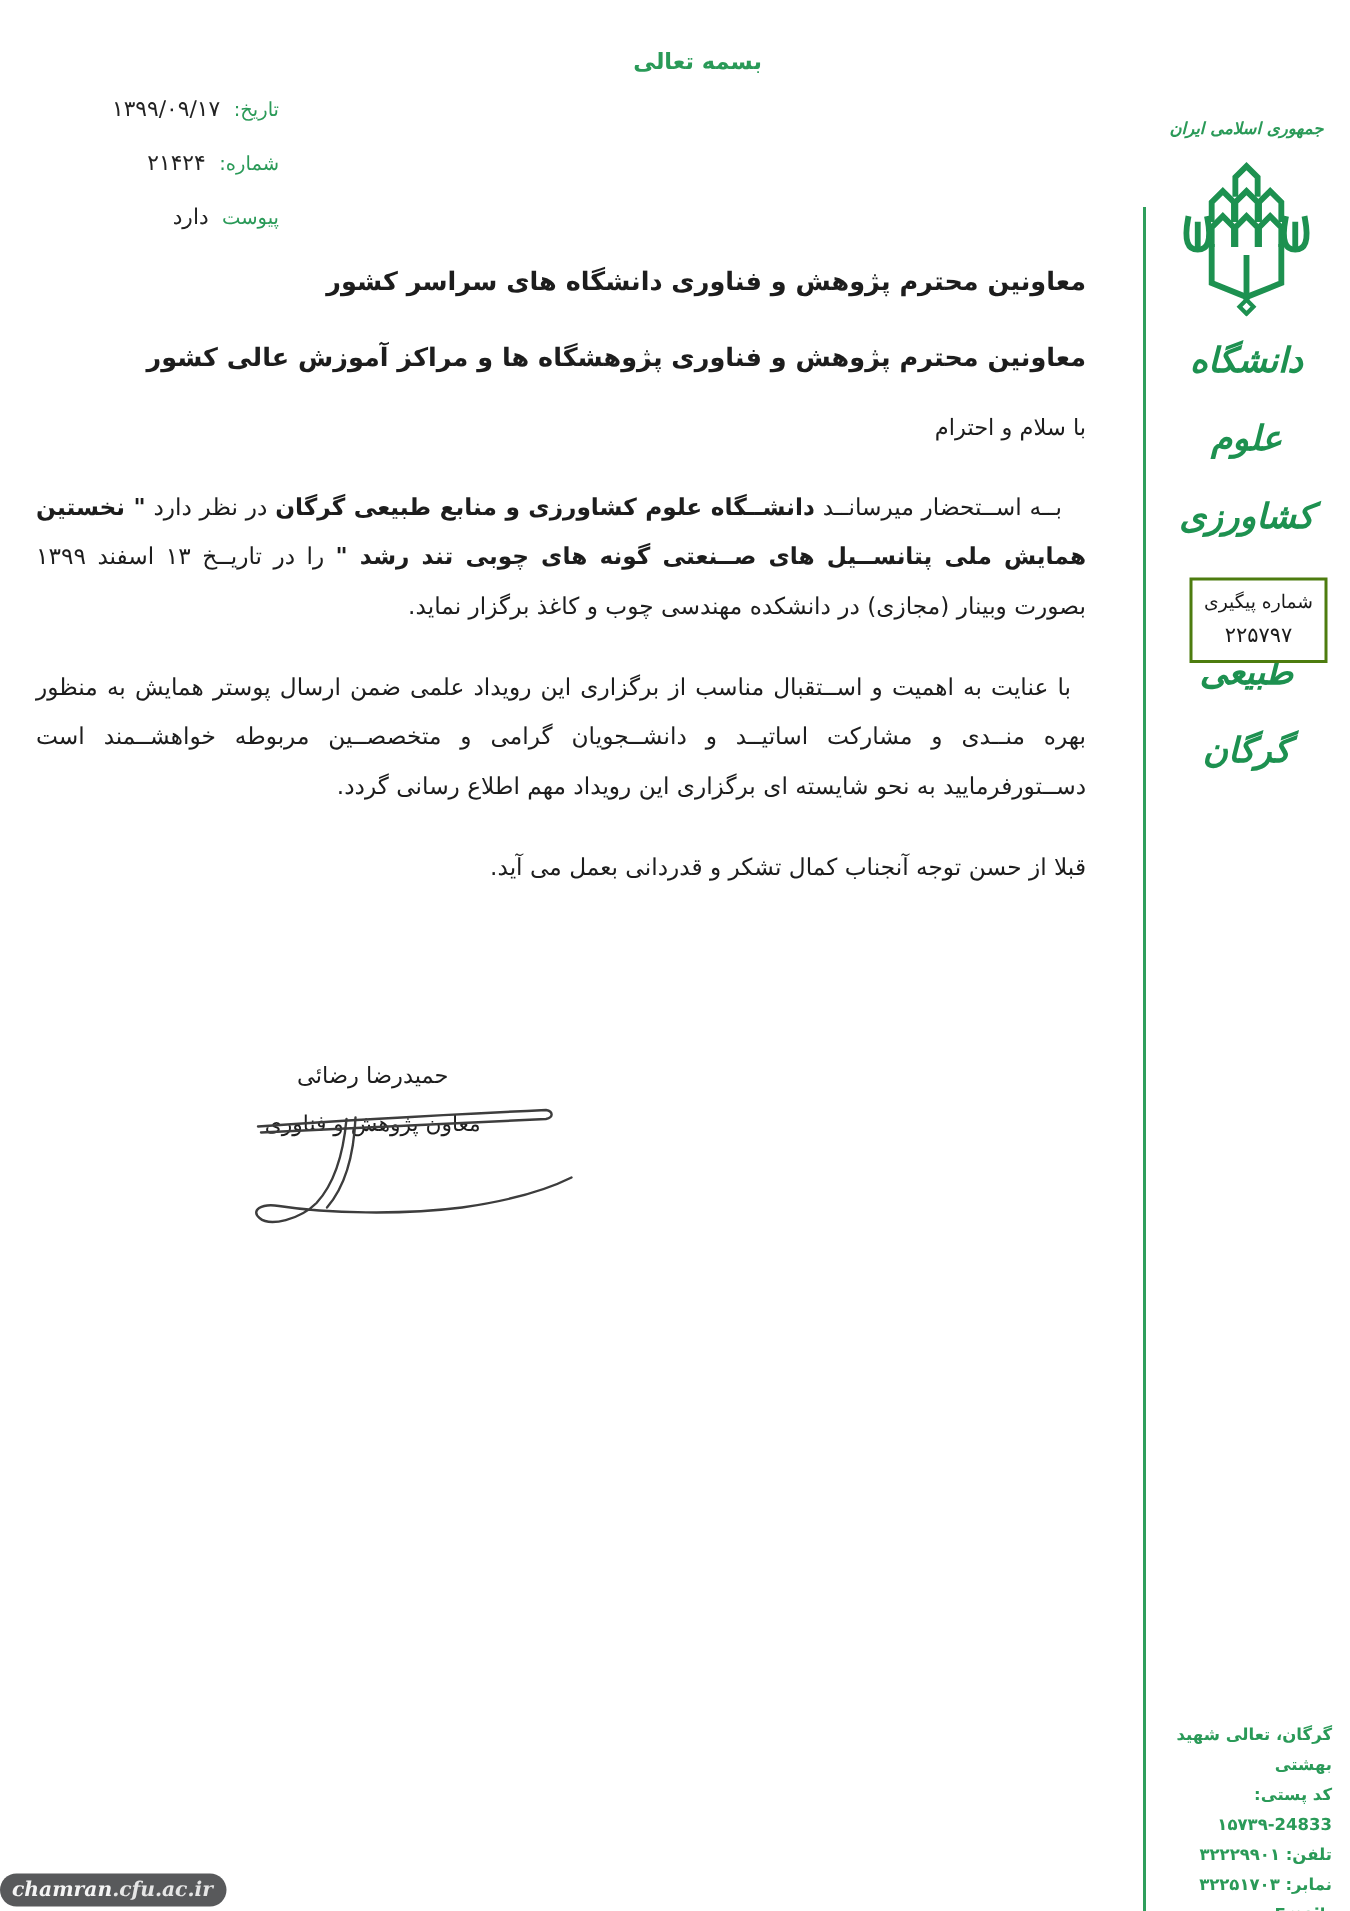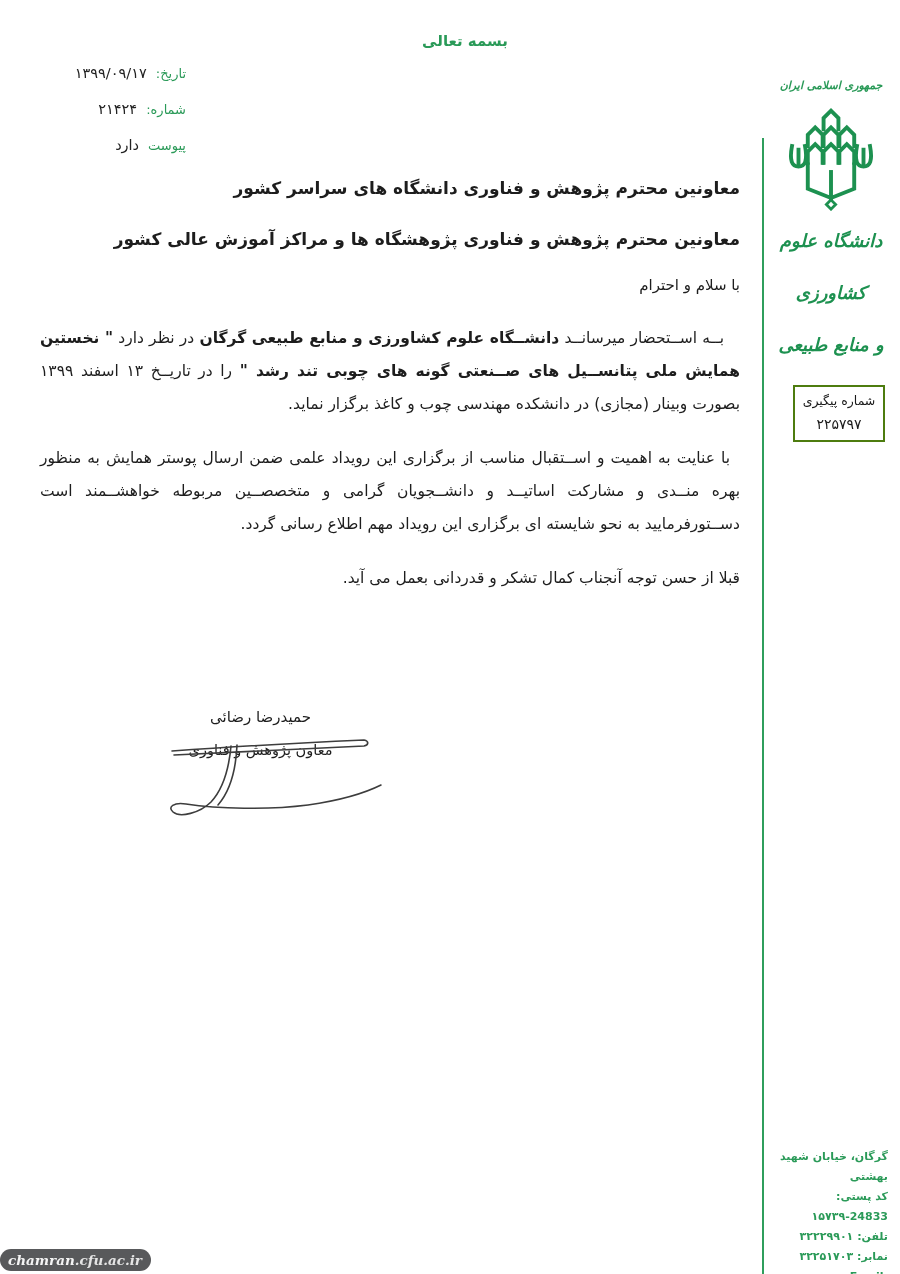--- a/index.html
+++ b/index.html
@@ -15,41 +15,41 @@
   .meta{position:absolute;top:62px;left:38px;width:148px;direction:rtl;}
   .meta-row{display:flex;align-items:baseline;gap:9px;margin-bottom:13px;line-height:22px;}
   .meta-label{color:#2a9a58;font-size:13px;font-weight:normal;white-space:nowrap;}
   .meta-value{color:#222;font-size:14.5px;white-space:nowrap;}
   
   .vline{position:absolute;left:762px;top:138px;width:2px;height:1136px;background:#2f9e5c;}
   .rightcol{position:absolute;left:768px;top:70px;width:126px;}
   .ministry{direction:rtl;text-align:center;color:#2a9a58;font-size:11px;
     font-weight:bold;font-style:italic;line-height:27px;margin-top:2px;}
   .logo-wrap{margin:8px auto 0 auto;width:96px;height:104px;}
-  .uni-name{direction:rtl;text-align:center;color:#1d9150;font-size:18px;
+  .uni-name{direction:rtl;text-align:center;color:#1d9150;font-size:23px;
     font-weight:bold;font-style:italic;line-height:52px;margin-top:4px;}
   .tracking{
     position:absolute;left:793px;top:385px;width:88px;height:50px;
     border:2px solid #4d7c0f;background:#fff;direction:rtl;text-align:center;
     padding-top:3px;box-sizing:content-box;
   }
   .tracking-label{font-size:12.5px;color:#1a1a1a;line-height:22px;white-space:nowrap;}
   .tracking-number{font-size:14px;color:#1a1a1a;line-height:24px;letter-spacing:1px;}
   
-  .content{position:absolute;left:40px;top:176px;width:700px;direction:rtl;}
+  .content{position:absolute;left:24px;top:176px;width:700px;direction:rtl;}
   .recipient{font-size:17px;font-weight:bold;margin:0 0 27px 0;text-align:right;line-height:24px;}
   .recipient.second{margin-bottom:23px;}
   .salutation{font-size:15px;margin:0 0 26px 0;text-align:right;line-height:22px;}
   .para{font-size:15.5px;line-height:33px;text-align:justify;margin:0 0 21px 0;}
   .para.indent{text-indent:16px;}
   .para.small-indent{text-indent:10px;}
   .para:last-child{margin-bottom:0;}
   .para b{font-weight:bold;}
   
-  .signature{position:absolute;left:153px;top:706px;width:215px;direction:rtl;text-align:center;}
+  .signature{position:absolute;left:141px;top:706px;width:215px;direction:rtl;text-align:center;}
   .sig-name{font-size:15px;line-height:22px;margin-bottom:11px;}
   .sig-title{font-size:14.5px;line-height:22px;}
   .scribble{position:absolute;left:138px;top:724px;width:260px;height:105px;z-index:3;}
   
   .contact{position:absolute;left:766px;top:1147px;width:122px;direction:rtl;
     text-align:right;color:#2a9a58;font-weight:bold;font-size:11px;line-height:20px;}
   .contact .ltr{direction:ltr;unicode-bidi:embed;}
   
   .badge{
     position:absolute;left:0;top:1249px;height:22px;background:#58595b;
@@ -135,21 +135,21 @@
   </div>
   <svg class="scribble" viewBox="0 0 260 105" aria-hidden="true">
     <g stroke="#3d3d3d" stroke-width="1.6" fill="none" stroke-linecap="round">
       <path d="M34 27 C90 23 160 19 226 16 C231 17 231 21 226 22 C160 25 95 28 36 31"></path>
       <path d="M93 22 C91 44 86 64 73 78 C62 89 42 94 35 88 C29 83 36 78 48 80 C80 85 130 86 170 81 C198 77 225 70 243 61"></path>
       <path d="M99 21 C98 44 93 66 80 81"></path>
     </g>
   </svg>
 
   <div class="contact">
-    <div>گرگان، خیابان شهید بهشتی</div>
+    <div>گرگان، تعالی شهید بهشتی</div>
     <div>کد پستی: 24833-۱۵۷۳۹</div>
     <div>تلفن: ۳۲۲۲۹۹۰۱</div>
     <div>نمابر: ۳۲۲۵۱۷۰۳</div>
     <div class="ltr">Email: edu@gau.ac.ir</div>
   </div>
 
   <div class="badge">
     <span class="b-left">chamran</span>
       <span class="b-right">.cfu.ac.ir</span>
   </div>

